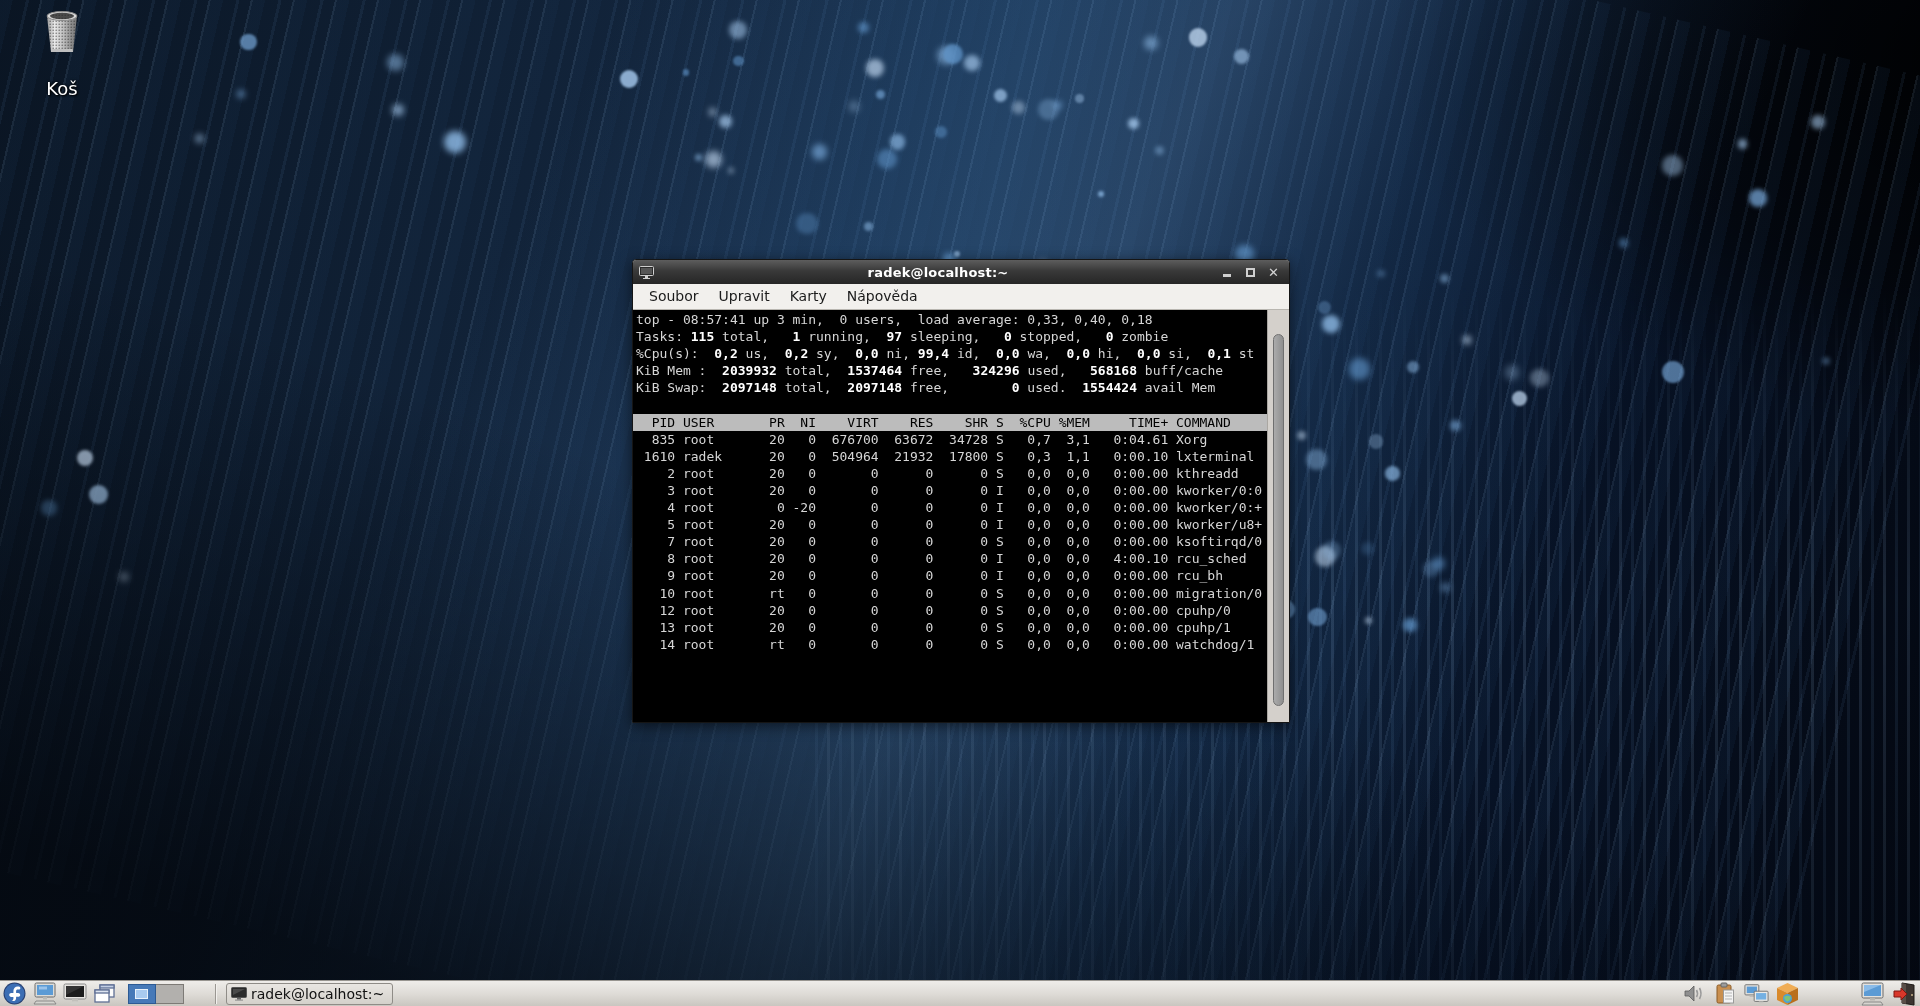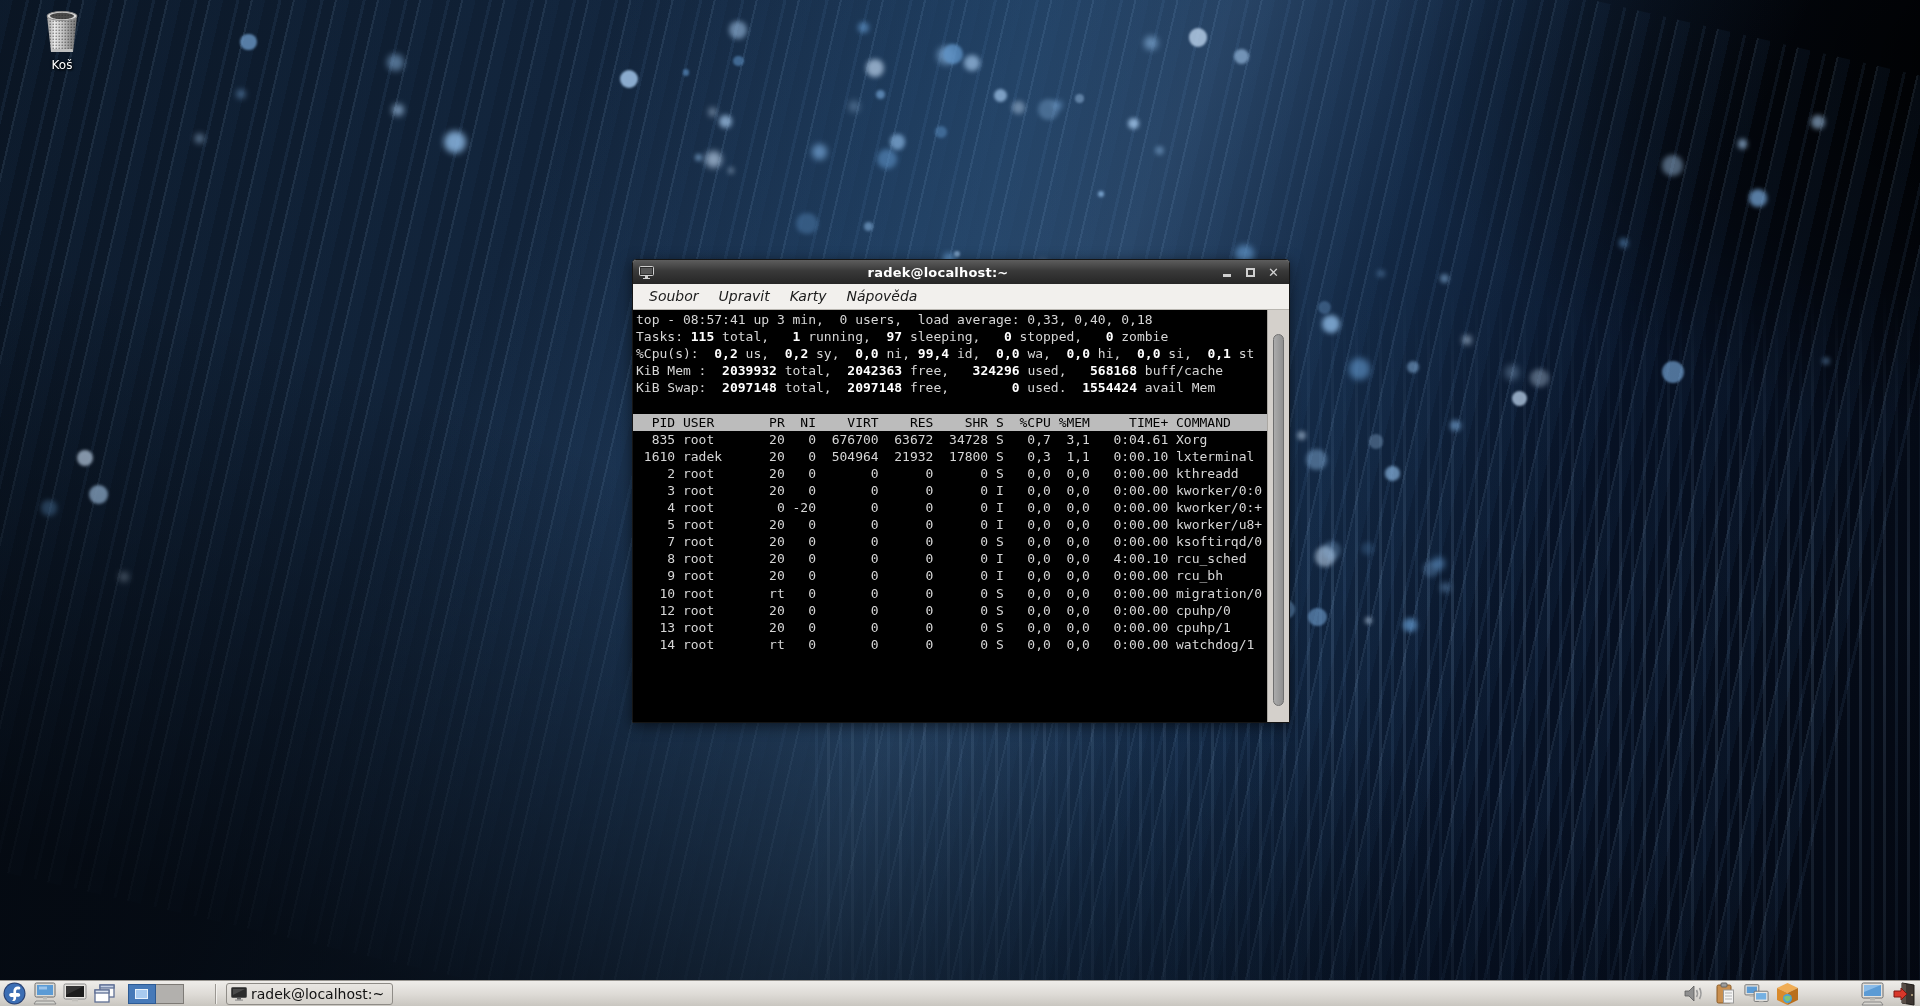--- a/index.html
+++ b/index.html
@@ -39,39 +39,39 @@
     mask-image:linear-gradient(180deg, rgba(0,0,0,0) 0%, rgba(0,0,0,0.9) 45%, rgba(0,0,0,0.5) 100%);
   }
   .wp-darken-bottom { position:absolute; inset:0;
     background:linear-gradient(200deg, rgba(0,0,0,0) 55%, rgba(2,5,10,0.75) 90%);
   }
   .bokeh-layer { position:absolute; inset:0; }
   .bokeh-dot { position:absolute; border-radius:50%; }
 
   
   .desk-icon { position:absolute; left:22px; top:8px; width:80px; text-align:center; cursor:default; }
-  .desk-icon .label { margin-top:0; color:#fff; font-size:12px; text-shadow:1px 1px 2px #000, 0 0 3px #000; }
+  .desk-icon .label { margin-top:20px; color:#fff; font-size:18px; text-shadow:1px 1px 2px #000, 0 0 3px #000; }
 
   
   .window { position:absolute; left:632px; top:259px; width:658px; height:464px;
     border:1px solid #151515; border-radius:4px 4px 0 0; box-shadow:0 3px 14px rgba(0,0,0,0.55);
     background:#e9e7e3; }
   .titlebar { height:24px; display:flex; align-items:center; padding:0 6px;
     background:linear-gradient(180deg, #5d5d5d 0%, #393939 45%, #262626 100%);
     border-radius:3px 3px 0 0; }
   .titlebar .title { flex:1; text-align:center; color:#ffffff; font-weight:bold; font-size:13px;
     font-family:"DejaVu Sans", sans-serif; letter-spacing:0.2px; }
   .win-btns { display:flex; align-items:center; gap:12px; padding-right:4px; }
   .wbtn { width:11px; height:11px; position:relative; display:inline-block; }
   .wbtn-min::after { content:""; position:absolute; left:1px; right:2px; bottom:1px; height:3px; background:#cfcfcf; }
   .wbtn-max::after { content:""; position:absolute; inset:1px; border:2px solid #cfcfcf; }
   .wbtn-close { color:#d4d4d4; font-size:13px; font-weight:bold; line-height:11px; font-family:"DejaVu Sans",sans-serif; }
   .menubar { height:26px; display:flex; align-items:center; gap:0;
     background:#f2f0ed; border-bottom:1px solid #b9b6b0; padding-left:6px; }
-  .menu-item { font-size:14px; color:#1b1b1b; padding:0 10px; line-height:25px;font-style:italic; }
+  .menu-item { font-size:14px; color:#1b1b1b; padding:0 10px; line-height:25px; }
   .term-wrap { position:relative; display:flex; height:412px; background:#000; }
   .term-screen { width:634px; height:412px; background:#000; overflow:hidden; padding:1px 0 0 3px;
     font-family:"DejaVu Sans Mono", monospace; font-size:13px; line-height:17.1px; color:#d6d6d6; }
   .tline, .thead, .trow { white-space:pre; height:17.1px; }
   .tline .tb { font-weight:bold; color:#ffffff; }
   .thead { background:#bcbcbc; color:#000; margin-left:-3px; padding-left:3px; }
   .term-scrollbar { position:relative; width:22px; background:#d4d0cb; border-left:1px solid #aaa7a2; }
   .term-thumb { position:absolute; left:5px; width:11px; top:24px; bottom:16px;
     background:linear-gradient(90deg,#ababab,#8e8e8e); border:1px solid #6f6f6f; border-radius:6px; }
 
@@ -251,21 +251,21 @@
       <span class="menu-item">Soubor</span>
       <span class="menu-item">Upravit</span>
       <span class="menu-item">Karty</span>
       <span class="menu-item">Nápověda</span>
     </div>
     <div class="term-wrap">
       <div class="term-screen">
           <div class="tline"><span>top - 08:57:41 up 3 min,  0 users,  load average: 0,33, 0,40, 0,18</span></div>
           <div class="tline"><span>Tasks: </span><span class="tb">115</span><span> total,   </span><span class="tb">1</span><span> running,  </span><span class="tb">97</span><span> sleeping,   </span><span class="tb">0</span><span> stopped,   </span><span class="tb">0</span><span> zombie</span></div>
           <div class="tline"><span>%Cpu(s):  </span><span class="tb">0,2</span><span> us,  </span><span class="tb">0,2</span><span> sy,  </span><span class="tb">0,0</span><span> ni, </span><span class="tb">99,4</span><span> id,  </span><span class="tb">0,0</span><span> wa,  </span><span class="tb">0,0</span><span> hi,  </span><span class="tb">0,0</span><span> si,  </span><span class="tb">0,1</span><span> st</span></div>
-          <div class="tline"><span>KiB Mem :  </span><span class="tb">2039932</span><span> total,  </span><span class="tb">2042363</span><span> free,   </span><span class="tb">324296</span><span> used,   </span><span class="tb">568168</span><span> buff/cache</span></div>
+          <div class="tline"><span>KiB Mem :  </span><span class="tb">2039932</span><span> total,  </span><span class="tb">1537464</span><span> free,   </span><span class="tb">324296</span><span> used,   </span><span class="tb">568168</span><span> buff/cache</span></div>
           <div class="tline"><span>KiB Swap:  </span><span class="tb">2097148</span><span> total,  </span><span class="tb">2097148</span><span> free,        </span><span class="tb">0</span><span> used.  </span><span class="tb">1554424</span><span> avail Mem</span></div>
           <div class="tline">&nbsp;</div>
           <div class="thead">  PID USER       PR  NI    VIRT    RES    SHR S  %CPU %MEM     TIME+ COMMAND </div>
           <div class="trow">  835 root       20   0  676700  63672  34728 S   0,7  3,1   0:04.61 Xorg</div>
           <div class="trow"> 1610 radek      20   0  504964  21932  17800 S   0,3  1,1   0:00.10 lxterminal</div>
           <div class="trow">    2 root       20   0       0      0      0 S   0,0  0,0   0:00.00 kthreadd</div>
           <div class="trow">    3 root       20   0       0      0      0 I   0,0  0,0   0:00.00 kworker/0:0</div>
           <div class="trow">    4 root        0 -20       0      0      0 I   0,0  0,0   0:00.00 kworker/0:+</div>
           <div class="trow">    5 root       20   0       0      0      0 I   0,0  0,0   0:00.00 kworker/u8+</div>
           <div class="trow">    7 root       20   0       0      0      0 S   0,0  0,0   0:00.00 ksoftirqd/0</div>

